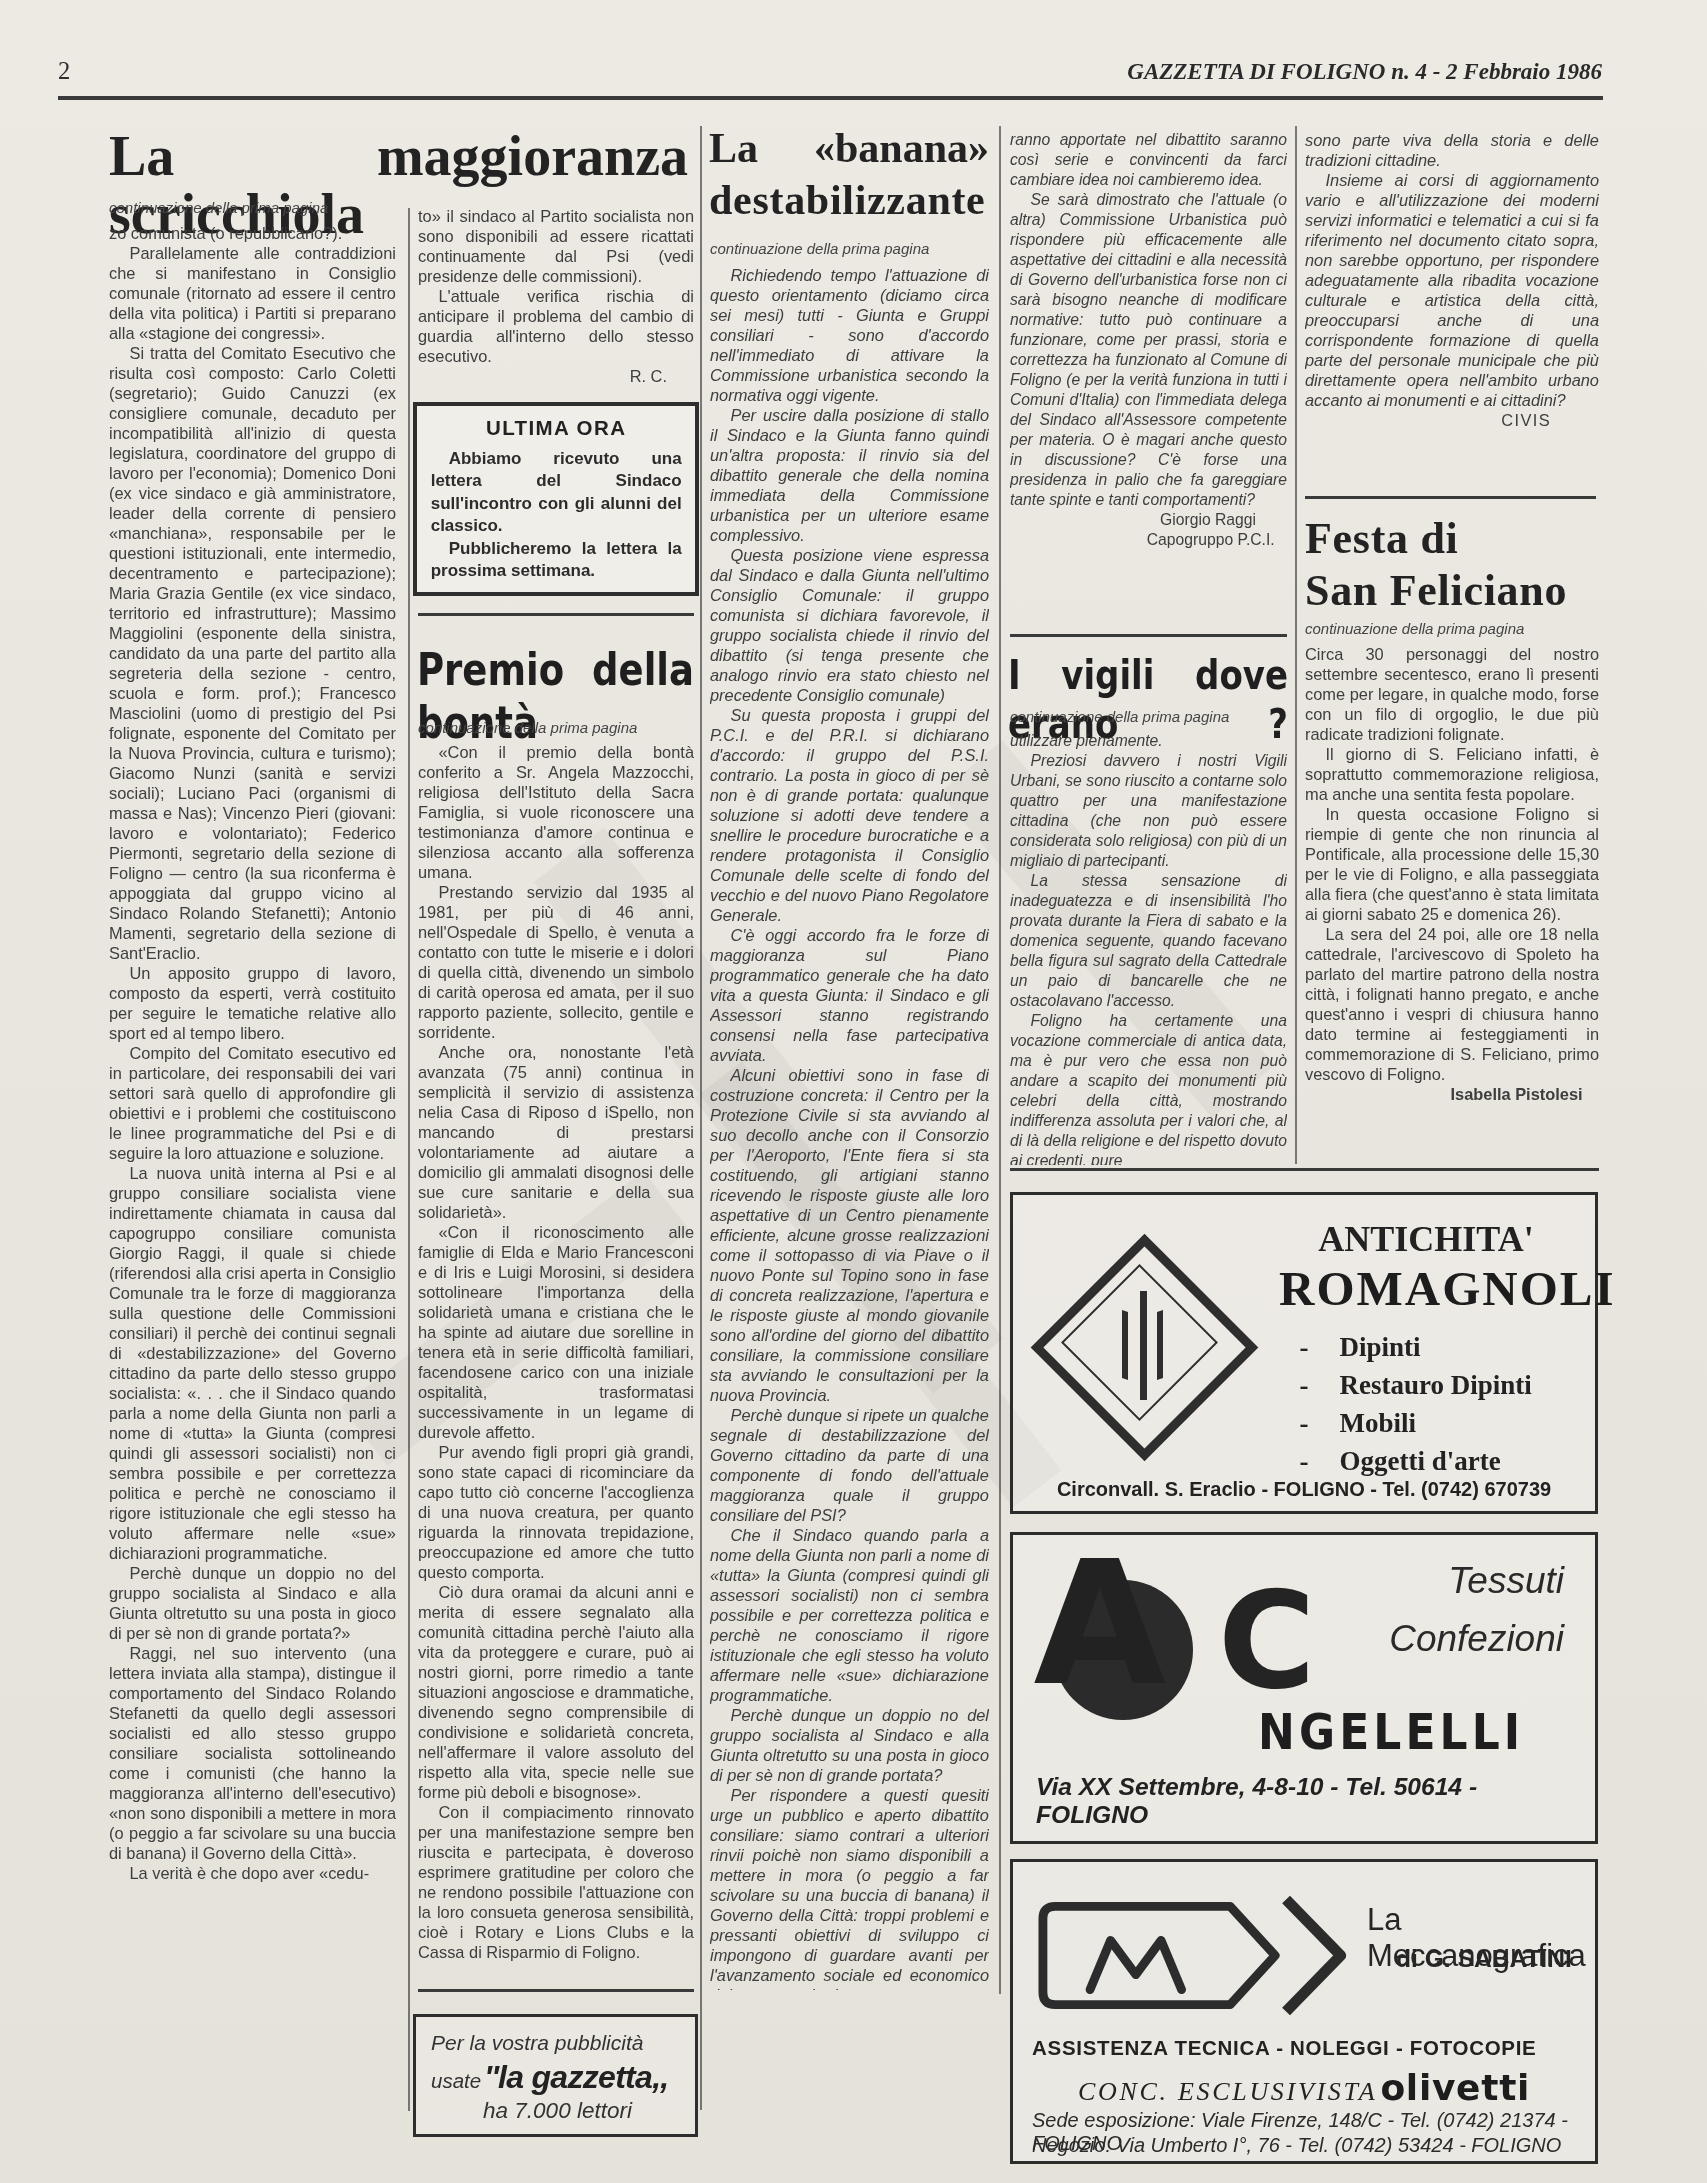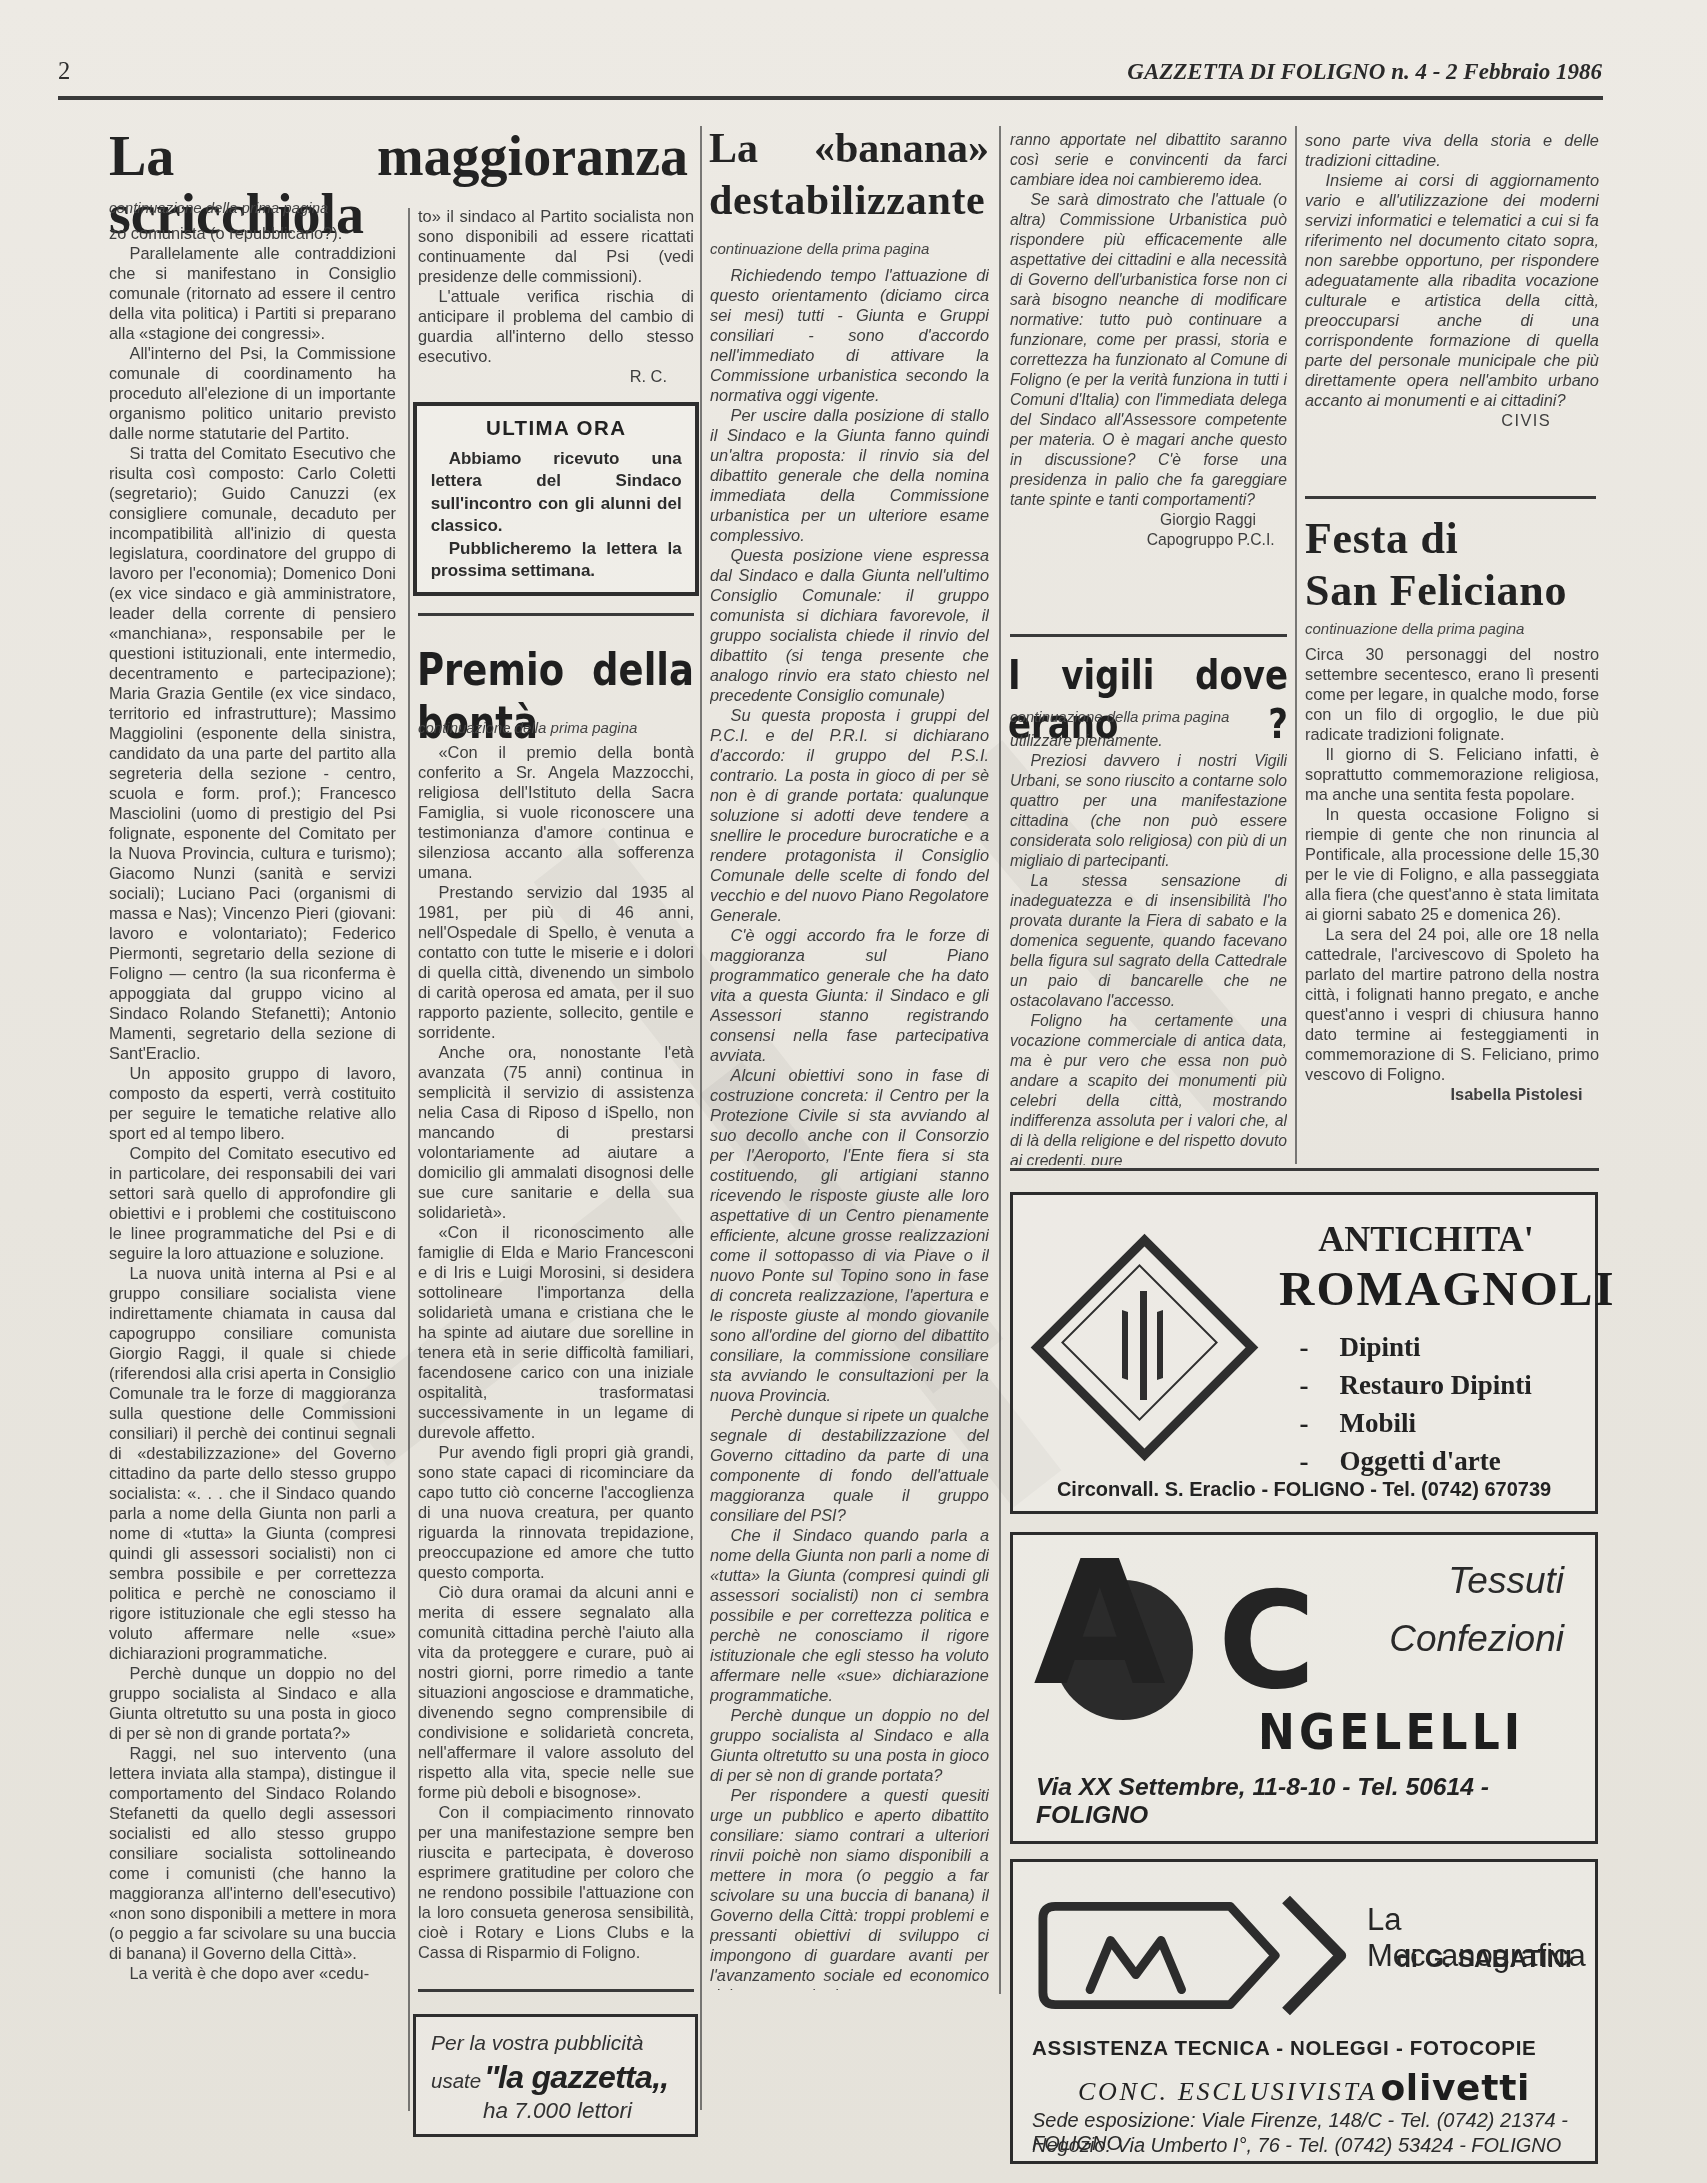--- a/index.html
+++ b/index.html
@@ -82,21 +82,20 @@
   <div class="abs rule" style="left:700px;top:126px;width:2px;height:1984px;opacity:.65;"></div>
   <div class="abs rule" style="left:999px;top:126px;width:2px;height:1868px;opacity:.65;"></div>
   <div class="abs rule" style="left:1295px;top:126px;width:2px;height:1038px;opacity:.65;"></div>
 
   <div class="abs head-serif" style="left:109px;top:127px;width:579px;font-size:56px;">La maggioranza scricchiola</div>
 
   <div class="abs contin" style="left:109px;top:199px;">continuazione della prima pagina</div>
   <div class="abs body-col" style="left:109px;top:223px;width:287px;max-height:1890px;">
     <p class="noind">zo comunista (o repubblicano?).</p>
     <p>Parallelamente alle contraddizioni che si manifestano in Consiglio comunale (ritornato ad essere il centro della vita politica) i Partiti si preparano alla «stagione dei congressi».</p>
-    <p>All'interno del Psi, la Commissione comunale di coordinamento ha proceduto all'elezione di un importante organismo politico unitario previsto dalle norme statutarie del Partito.</p>
     <p>Si tratta del Comitato Esecutivo che risulta così composto: Carlo Coletti (segretario); Guido Canuzzi (ex consigliere comunale, decaduto per incompatibilità all'inizio di questa legislatura, coordinatore del gruppo di lavoro per l'economia); Domenico Doni (ex vice sindaco e già amministratore, leader della corrente di pensiero «manchiana», responsabile per le questioni istituzionali, ente intermedio, decentramento e partecipazione); Maria Grazia Gentile (ex vice sindaco, territorio ed infrastrutture); Massimo Maggiolini (esponente della sinistra, candidato da una parte del partito alla segreteria della sezione - centro, scuola e form. prof.); Francesco Masciolini (uomo di prestigio del Psi folignate, esponente del Comitato per la Nuova Provincia, cultura e turismo); Giacomo Nunzi (sanità e servizi sociali); Luciano Paci (organismi di massa e Nas); Vincenzo Pieri (giovani: lavoro e volontariato); Federico Piermonti, segretario della sezione di Foligno — centro (la sua riconferma è appoggiata dal gruppo vicino al Sindaco Rolando Stefanetti); Antonio Mamenti, segretario della sezione di Sant'Eraclio.</p>
     <p>Un apposito gruppo di lavoro, composto da esperti, verrà costituito per seguire le tematiche relative allo sport ed al tempo libero.</p>
     <p>Compito del Comitato esecutivo ed in particolare, dei responsabili dei vari settori sarà quello di approfondire gli obiettivi e i problemi che costituiscono le linee programmatiche del Psi e di seguire la loro attuazione e soluzione.</p>
     <p>La nuova unità interna al Psi e al gruppo consiliare socialista viene indirettamente chiamata in causa dal capogruppo consiliare comunista Giorgio Raggi, il quale si chiede (riferendosi alla crisi aperta in Consiglio Comunale tra le forze di maggioranza sulla questione delle Commissioni consiliari) il perchè dei continui segnali di «destabilizzazione» del Governo cittadino da parte dello stesso gruppo socialista: «. . . che il Sindaco quando parla a nome della Giunta non parli a nome di «tutta» la Giunta (compresi quindi gli assessori socialisti) non ci sembra possibile e per correttezza politica e perchè ne conosciamo il rigore istituzionale che egli stesso ha voluto affermare nelle «sue» dichiarazioni programmatiche.</p>
     <p>Perchè dunque un doppio no del gruppo socialista al Sindaco e alla Giunta oltretutto su una posta in gioco di per sè non di grande portata?»</p>
     <p>Raggi, nel suo intervento (una lettera inviata alla stampa), distingue il comportamento del Sindaco Rolando Stefanetti da quello degli assessori socialisti ed allo stesso gruppo consiliare socialista sottolineando come i comunisti (che hanno la maggioranza all'interno dell'esecutivo) «non sono disponibili a mettere in mora (o peggio a far scivolare su una buccia di banana) il Governo della Città».</p>
     <p>La verità è che dopo aver «cedu-</p>
   </div>
 
   <div class="abs uo-box" style="left:413px;top:402px;width:251px;">
@@ -216,21 +215,21 @@
     <div class="rom-addr" style="position:absolute;left:0;right:0;bottom:9.6px;">Circonvall. S. Eraclio - FOLIGNO - Tel. (0742) 670739</div>
   </div>
 
   <div class="abs ad-box" style="left:1010px;top:1532px;width:582px;height:306px;">
     <div class="ang-circle" style="left:40px;top:45px;"></div>
     <div class="ang-A" style="left:20.5px;top:2.7px;">A</div>
     <div class="ang-C" style="left:205px;top:40px;">C</div>
     <div class="ang-rest" style="left:245px;top:171px;">NGELELLI</div>
     <div class="ang-tag" style="top:24.6px;">Tessuti</div>
     <div class="ang-tag" style="top:83px;">Confezioni</div>
-    <div class="ang-addr" style="left:23px;bottom:12.3px;">Via XX Settembre, 11-8-10 - Tel. 50614 - FOLIGNO</div>
+    <div class="ang-addr" style="left:23px;bottom:12.3px;">Via XX Settembre, 4-8-10 - Tel. 50614 - FOLIGNO</div>
   </div>
 
   <div class="abs ad-box" style="left:1010px;top:1859px;width:582px;height:299px;">
     <svg style="position:absolute;left:19px;top:24.6px;" width="321" height="137" viewBox="0 0 470 200">
       <path d="M34 28 H290 L356 100 L290 172 H34 Q16 172 16 154 V46 Q16 28 34 28 Z" fill="none" stroke="#2c2c2c" stroke-width="13" stroke-linejoin="round"></path>
       <polyline points="85,150 115,78 152,128 189,78 219,150" fill="none" stroke="#2c2c2c" stroke-width="13" stroke-linejoin="round" stroke-linecap="round"></polyline>
       <path d="M372 18 L452 100 L372 182" fill="none" stroke="#2c2c2c" stroke-width="16" stroke-linejoin="round"></path>
     </svg>
     <div class="mec-name" style="left:354px;top:40px;">La Meccanografica</div>
     <div class="mec-sub" style="left:383px;top:83px;">di G. SABATINI</div>

